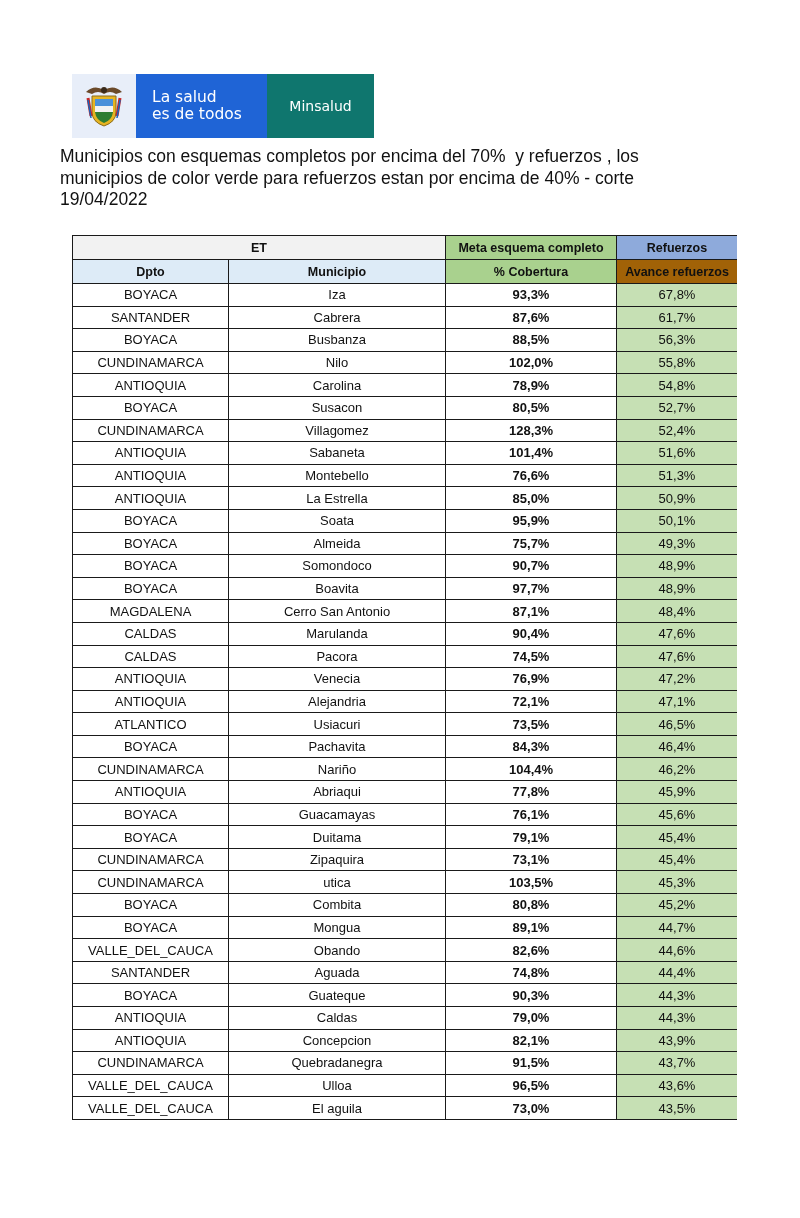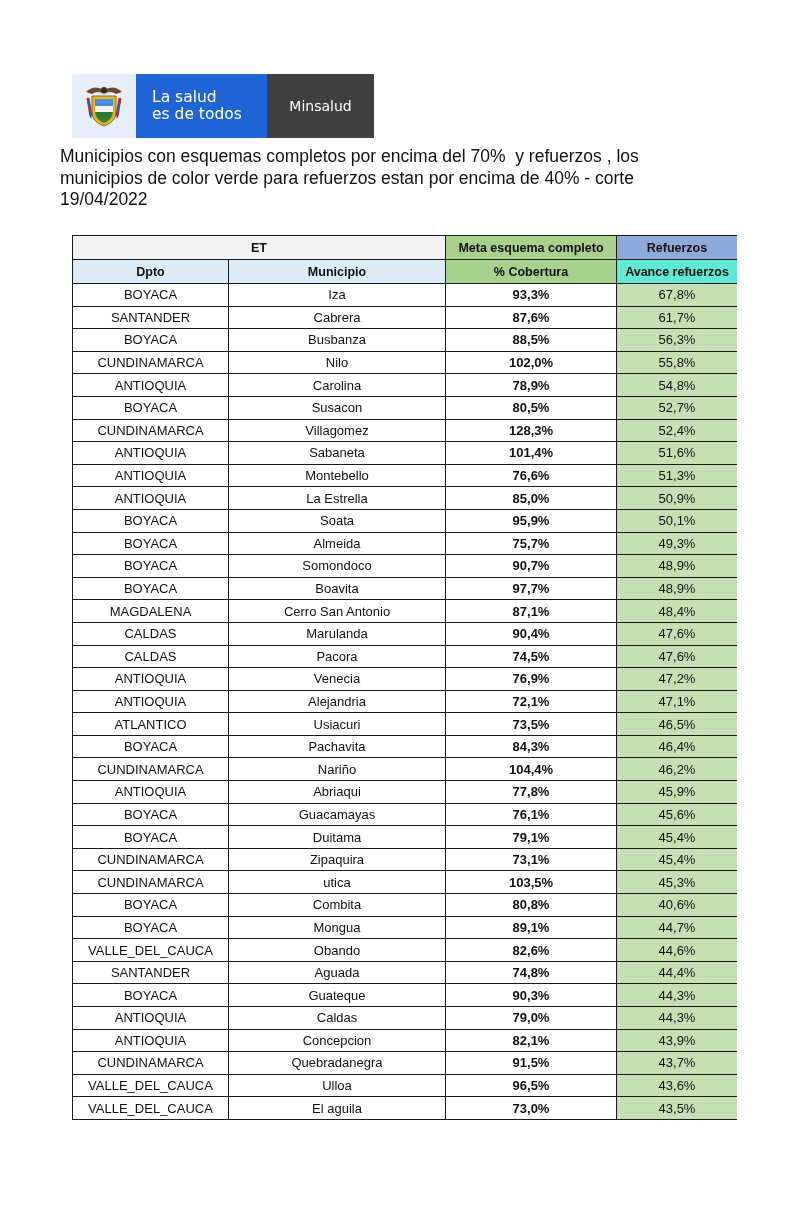--- a/index.html
+++ b/index.html
@@ -1,21 +1,21 @@
 <!DOCTYPE html>
 <html><head>
 <meta charset="utf-8">
 <style>
   html, body { margin: 0; padding: 0; background: #ffffff; }
   body { width: 800px; height: 1218px; position: relative; font-family: "Liberation Sans", sans-serif; overflow: hidden; }
 
   .logo { position: absolute; left: 72px; top: 46px; width: 302px; height: 76px; display: flex; margin-top: 28px; }
   .logo .crest { width: 64px; height: 64px; background: #e8eef9; display: flex; align-items: center; justify-content: center; }
   .logo .tagline { width: 131px; height: 64px; background: #1f64d6; color: #fff; display: flex; flex-direction: column; justify-content: center; padding-left: 16px; box-sizing: border-box; font-family: "DejaVu Sans", sans-serif; font-size: 15.5px; line-height: 17px; font-weight: 500; }
-  .logo .brand { flex: 1; height: 64px; background: #404040; color: #fff; display: flex; align-items: center; justify-content: center; font-family: "DejaVu Sans", sans-serif; font-size: 14px; }
+  .logo .brand { flex: 1; height: 64px; background: #0f766e; color: #fff; display: flex; align-items: center; justify-content: center; font-family: "DejaVu Sans", sans-serif; font-size: 14px; }
 
   .title { position: absolute; left: 60px; top: 146px; width: 690px; text-align: left; font-family: "Liberation Sans", sans-serif; font-size: 17.5px; line-height: 21.5px; color: #111; }
 
   .tbl { position: absolute; left: 72px; top: 235px; border-collapse: collapse; font-family: "Liberation Sans", sans-serif; }
   .tbl td, .tbl th { border: 1.5px solid #1a1a1a; text-align: center; font-size: 13px; padding: 0; height: 21.6px; color: #111; }
   .tbl th { font-weight: bold; font-size: 12.5px; height: 23px; }
   .tbl th.et { background: #f2f2f2; }
   .tbl th.meta { background: #a9d18e; }
   .tbl th.ref { background: #8eaadb; border-right: none; margin-left: 31px; }
   .tbl th.sub { background: #ddebf7; margin-left: 20px; }
@@ -59,21 +59,21 @@
   <thead>
     <tr>
       <th class="et" colspan="2">ET</th>
       <th class="meta">Meta esquema completo</th>
       <th class="ref">Refuerzos</th>
     </tr>
     <tr>
       <th class="sub c-dpto">Dpto</th>
       <th class="sub c-mun">Municipio</th>
       <th class="cob c-cob">% Cobertura</th>
-      <th class="av c-ref" style="background:#5eead4;">Avance refuerzos</th>
+      <th class="av c-ref" style="background:#a16207;">Avance refuerzos</th>
     </tr>
   </thead>
   <tbody id="tbody">
       <tr>
         <td class="c-dpto">BOYACA</td>
         <td class="c-mun">Iza</td>
         <td class="c-cob">93,3%</td>
         <td class="c-ref">67,8%</td>
       </tr>
       <tr>
@@ -229,21 +229,21 @@
       <tr>
         <td class="c-dpto">CUNDINAMARCA</td>
         <td class="c-mun">utica</td>
         <td class="c-cob">103,5%</td>
         <td class="c-ref">45,3%</td>
       </tr>
       <tr>
         <td class="c-dpto">BOYACA</td>
         <td class="c-mun">Combita</td>
         <td class="c-cob">80,8%</td>
-        <td class="c-ref">40,6%</td>
+        <td class="c-ref">45,2%</td>
       </tr>
       <tr>
         <td class="c-dpto">BOYACA</td>
         <td class="c-mun">Mongua</td>
         <td class="c-cob">89,1%</td>
         <td class="c-ref">44,7%</td>
       </tr>
       <tr>
         <td class="c-dpto">VALLE_DEL_CAUCA</td>
         <td class="c-mun">Obando</td>

